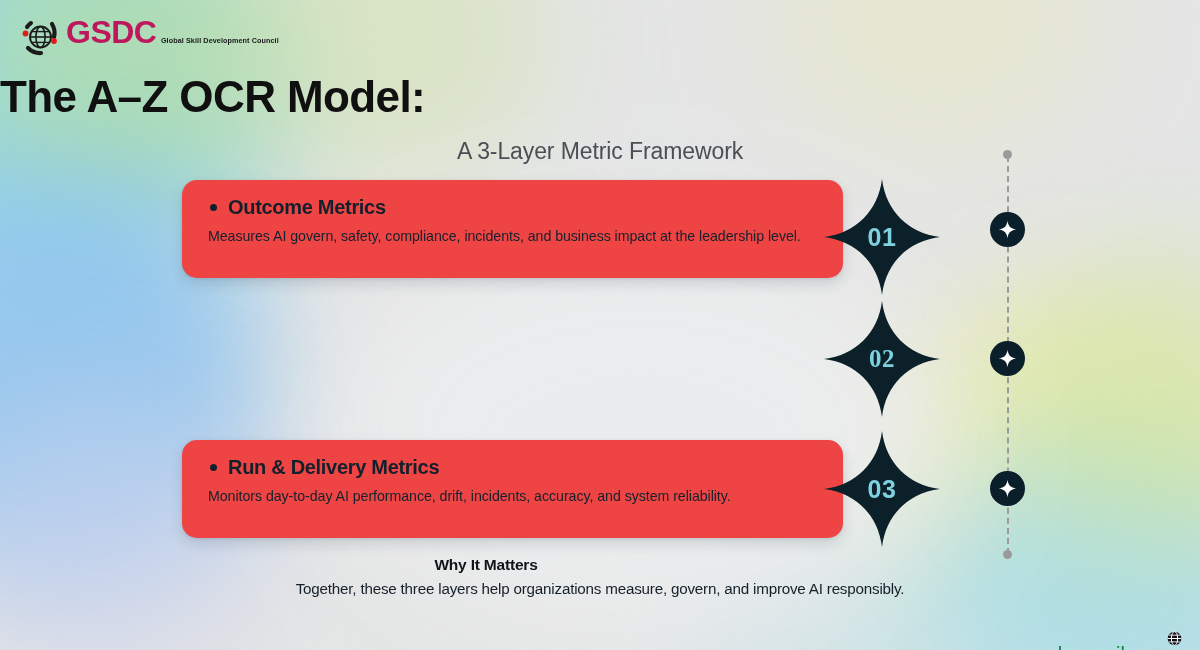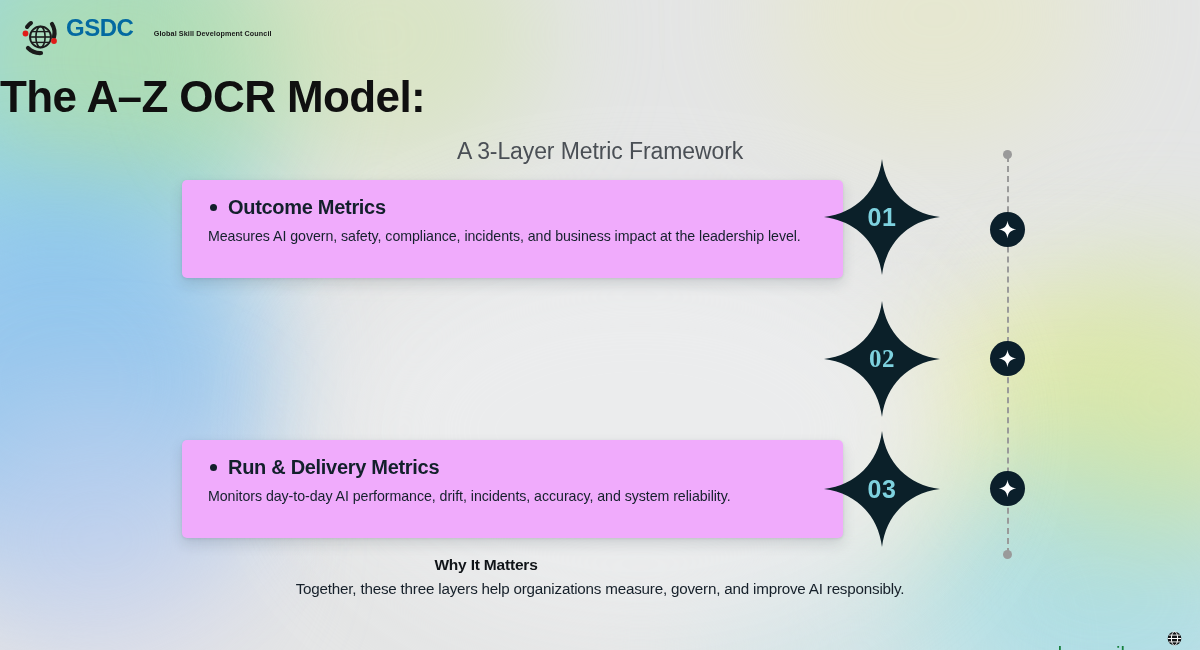--- a/index.html
+++ b/index.html
@@ -31,42 +31,42 @@
   #blob-cyan-br   { left:900px;  top:440px;   width:400px; height:320px; background:#a5dcea; opacity:.82; }
   #blob-green-br  { left:1010px; top:250px;   width:300px; height:300px; background:#cfe49b; opacity:.5; }
   #blob-cyan-bc   { left:690px;  top:520px;   width:330px; height:260px; background:#bfe3e8; opacity:.45; }
   #blob-white-c   { left:330px;  top:230px;   width:620px; height:400px; background:#ecedee; opacity:.95; }
 
   
   #logo { position:absolute; left:18px; top:14px; display:flex; align-items:flex-start; }
   #logo-mark { position:relative; width:46px; height:46px; flex:0 0 46px; }
   #logo-text-wrap { margin-left:2px; margin-top:2px; }
   #logo-word {
-    font-size:24px; font-weight:bold; color:#0369a1; letter-spacing:-0.5px;
+    font-size:32px; font-weight:bold; color:#be185d; letter-spacing:-0.5px;
     line-height:1; font-family:"Liberation Sans", sans-serif;
   }
   #logo-tagline {
     font-size:7.2px; font-weight:bold; color:#1a1a1a; letter-spacing:.1px;
-    margin-top:2px; white-space:nowrap;margin-left:16px;
+    margin-top:2px; white-space:nowrap;
   }
 
   
   #title {
     position:absolute; left:0; top:72px; width:1200px; 
     font-size:44px; font-weight:bold; color:#101010; letter-spacing:-0.6px;
   }
   #subtitle {
     position:absolute; left:0; top:138px; width:1200px; text-align:center;
     font-size:23px; color:#4a4f55; letter-spacing:-0.1px;
   }
 
   
   .card {
     position:absolute; left:182px; width:661px; height:98px;
-    background:#f0abfc; border-radius:5px;
+    background:#ef4444; border-radius:15px;
     box-shadow:0 6px 14px rgba(30,40,55,.14), 0 1px 3px rgba(30,40,55,.10);
     padding:16px 22px 0 46px;
   }
   #card-1 { top:180px; }
   #card-2 { top:310px; }
   #card-3 { top:440px; }
 
   .card-title {
     position:relative;
     font-size:20px; font-weight:bold; color:#13202b;
@@ -79,21 +79,21 @@
   .card-desc {
     margin-top:8px; margin-left:-20px;
     font-size:14.2px; color:#15212c; line-height:1.44; letter-spacing:-0.05px;
   }
 
   
   .diamond {
     position:absolute; width:120px; height:120px;
     display:flex; align-items:center; justify-content:center;
   }
-  #diamond-1 { left:822px; top:157px; }
+  #diamond-1 { left:822px; top:177px; }
   #diamond-2 { left:822px; top:299px;font-family:Liberation Serif, serif; }
   #diamond-3 { left:822px; top:429px; }
   .diamond svg { position:absolute; left:0; top:0; width:120px; height:120px; }
   .diamond-num {
     position:relative; z-index:2;
     font-size:25px; font-weight:bold; color:#7ed2df; letter-spacing:.5px;
   }
 
   
   #timeline { position:absolute; left:988px; top:150px; width:40px; height:410px; }

